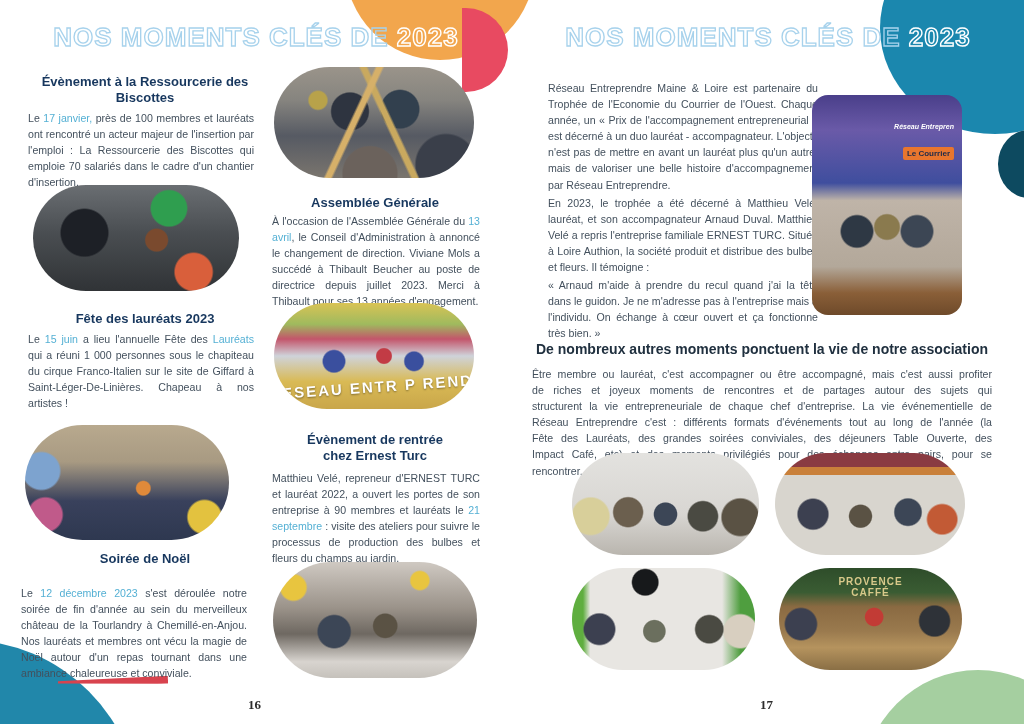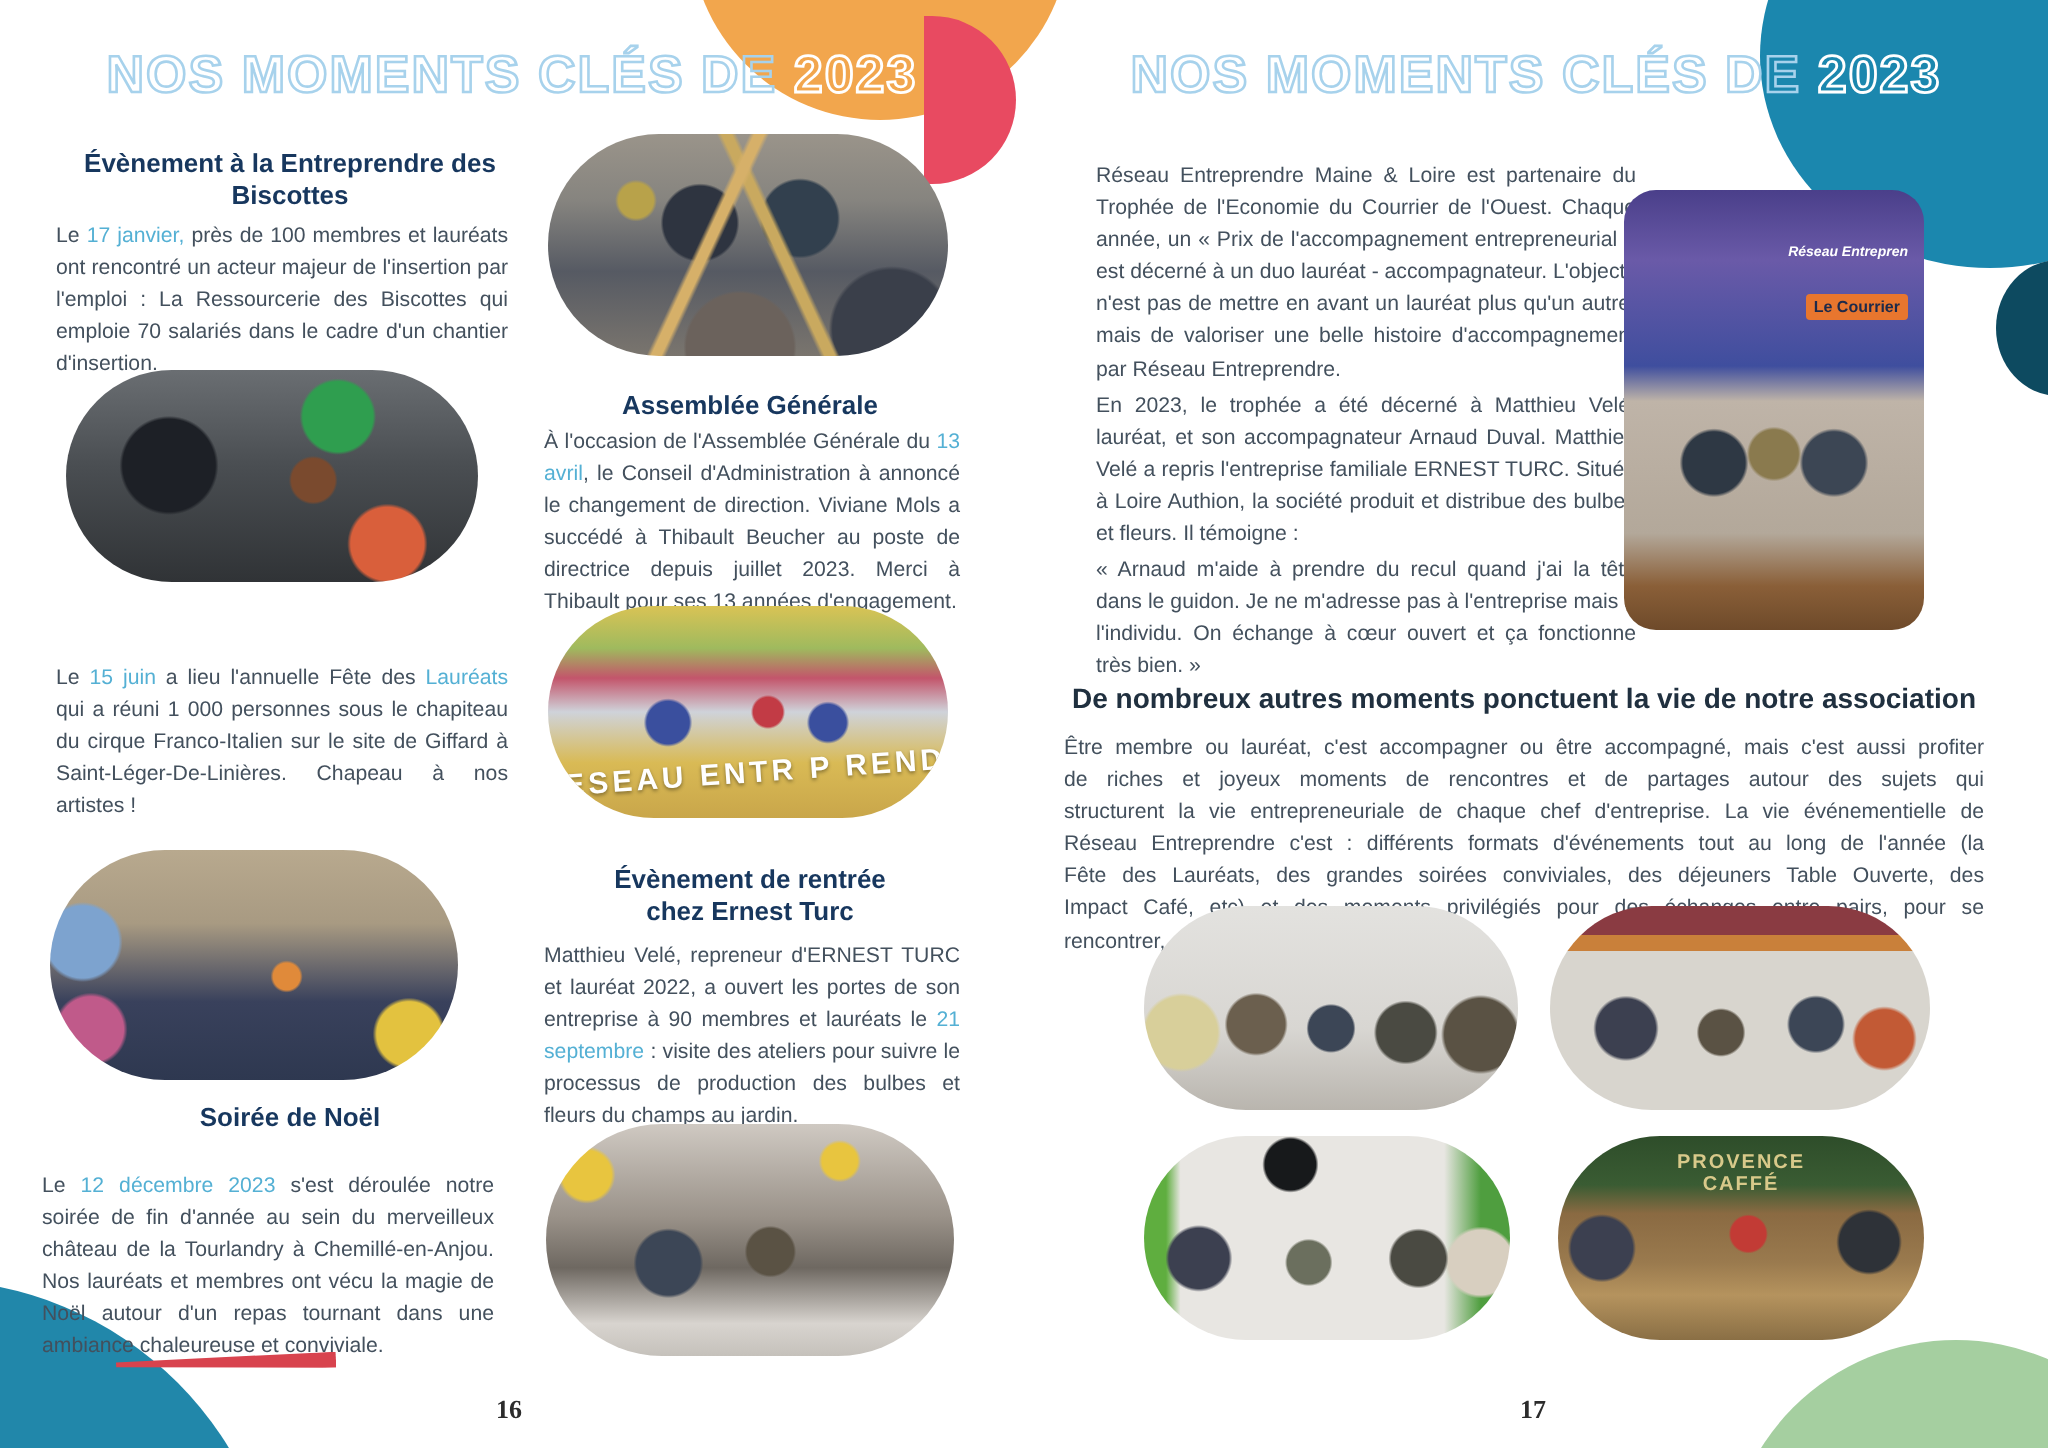--- a/index.html
+++ b/index.html
@@ -140,28 +140,29 @@
   <div class="shape orange-circle"></div>
   <div class="shape pink-halfdisc"></div>
   <div class="shape blue-blob"></div>
   <div class="shape darkteal-blob"></div>
   <div class="shape teal-circle"></div>
   <div class="shape green-circle"></div>
   <div class="shape red-line"></div>
 
   <div class="page-title" style="left:0;"><span>NOS MOMENTS CLÉS DE </span><span class="year">2023</span></div>
 
-  <div class="sec-heading" style="left:40px;top:74px;width:210px;">Évènement à la Entreprendre des Biscottes</div>
+  <div class="sec-heading" style="left:40px;top:74px;width:210px;">Évènement à la Ressourcerie des Biscottes</div>
   <div class="body-text" style="left:28px;top:110px;width:226px;"><span>Le </span><span class="hl">17 janvier,</span><span> près de 100 membres et lauréats ont rencontré un acteur majeur de l'insertion par l'emploi : La Ressourcerie des Biscottes qui emploie 70 salariés dans le cadre d'un chantier d'insertion.</span></div>
   <div class="photo ph-ropes" style="left:274px;top:67px;width:200px;height:111px;border-radius:56px;"></div>
 
   <div class="photo ph-rugby" style="left:33px;top:185px;width:206px;height:106px;border-radius:53px;"></div>
   <div class="sec-heading" style="left:300px;top:195px;width:150px;">Assemblée Générale</div>
   <div class="body-text" style="left:272px;top:213px;width:208px;"><span>À l'occasion de l'Assemblée Générale du </span><span class="hl">13 avril</span><span>, le Conseil d'Administration à annoncé le changement de direction. Viviane Mols a succédé à Thibault Beucher au poste de directrice depuis juillet 2023. Merci à Thibault pour ses 13 années d'engagement.</span></div>
 
+  <div class="sec-heading" style="left:40px;top:311px;width:210px;">Fête des lauréats 2023</div>
   <div class="body-text" style="left:28px;top:331px;width:226px;"><span>Le </span><span class="hl">15 juin</span><span> a lieu l'annuelle Fête des </span><span class="hl">Lauréats</span><span> qui a réuni 1 000 personnes sous le chapiteau du cirque Franco-Italien sur le site de Giffard à Saint-Léger-De-Linières. Chapeau à nos artistes !</span></div>
   <div class="photo ph-circus" style="left:274px;top:303px;width:200px;height:106px;border-radius:53px;">
     <span class="photo-text straw-banner">ESEAU ENTR P REND</span>
   </div>
 
   <div class="photo ph-flowers" style="left:25px;top:425px;width:204px;height:115px;border-radius:58px;"></div>
   <div class="sec-heading" style="left:300px;top:432px;width:150px;">Évènement de rentrée chez Ernest Turc</div>
   <div class="body-text" style="left:272px;top:470px;width:208px;"><span>Matthieu Velé, repreneur d'ERNEST TURC et lauréat 2022, a ouvert les portes de son entreprise à 90 membres et lauréats le </span><span class="hl">21 septembre</span><span> : visite des ateliers pour suivre le processus de production des bulbes et fleurs du champs au jardin.</span></div>
 
   <div class="sec-heading" style="left:40px;top:551px;width:210px;">Soirée de Noël</div>

